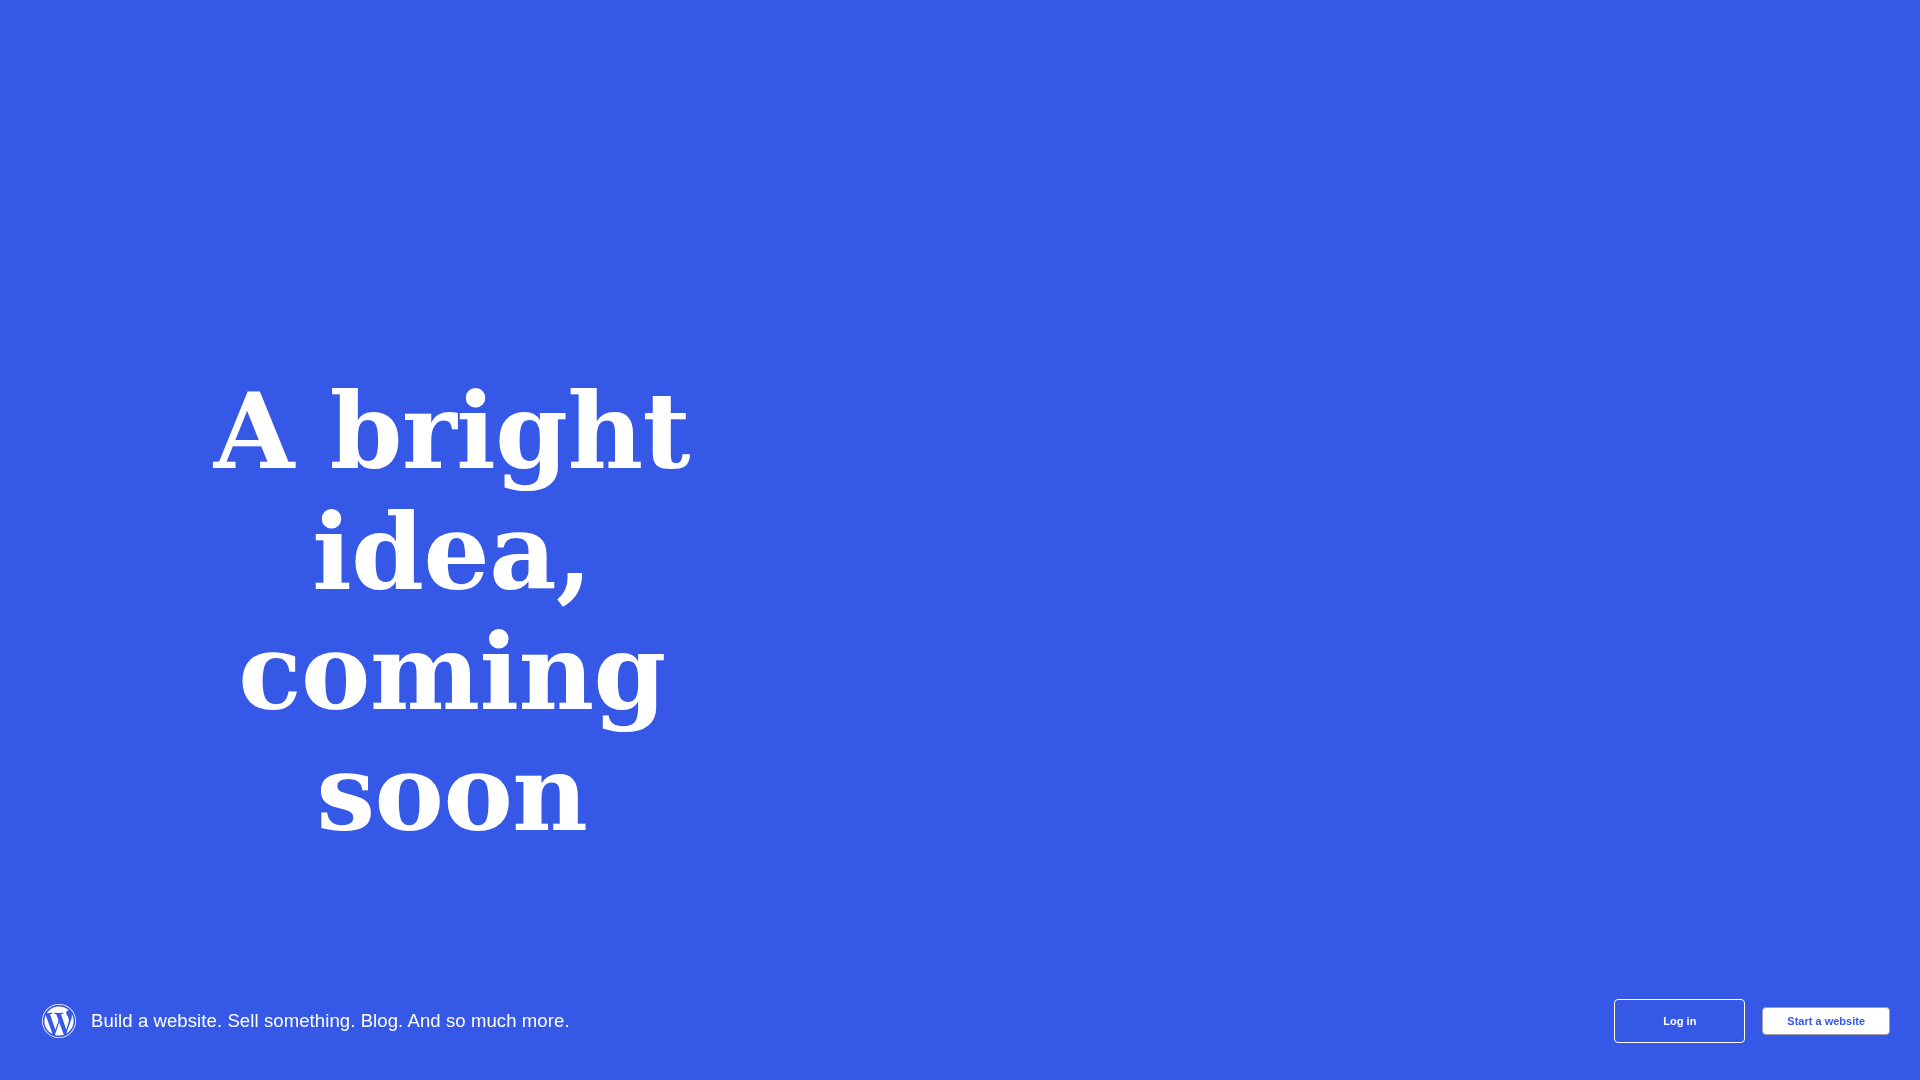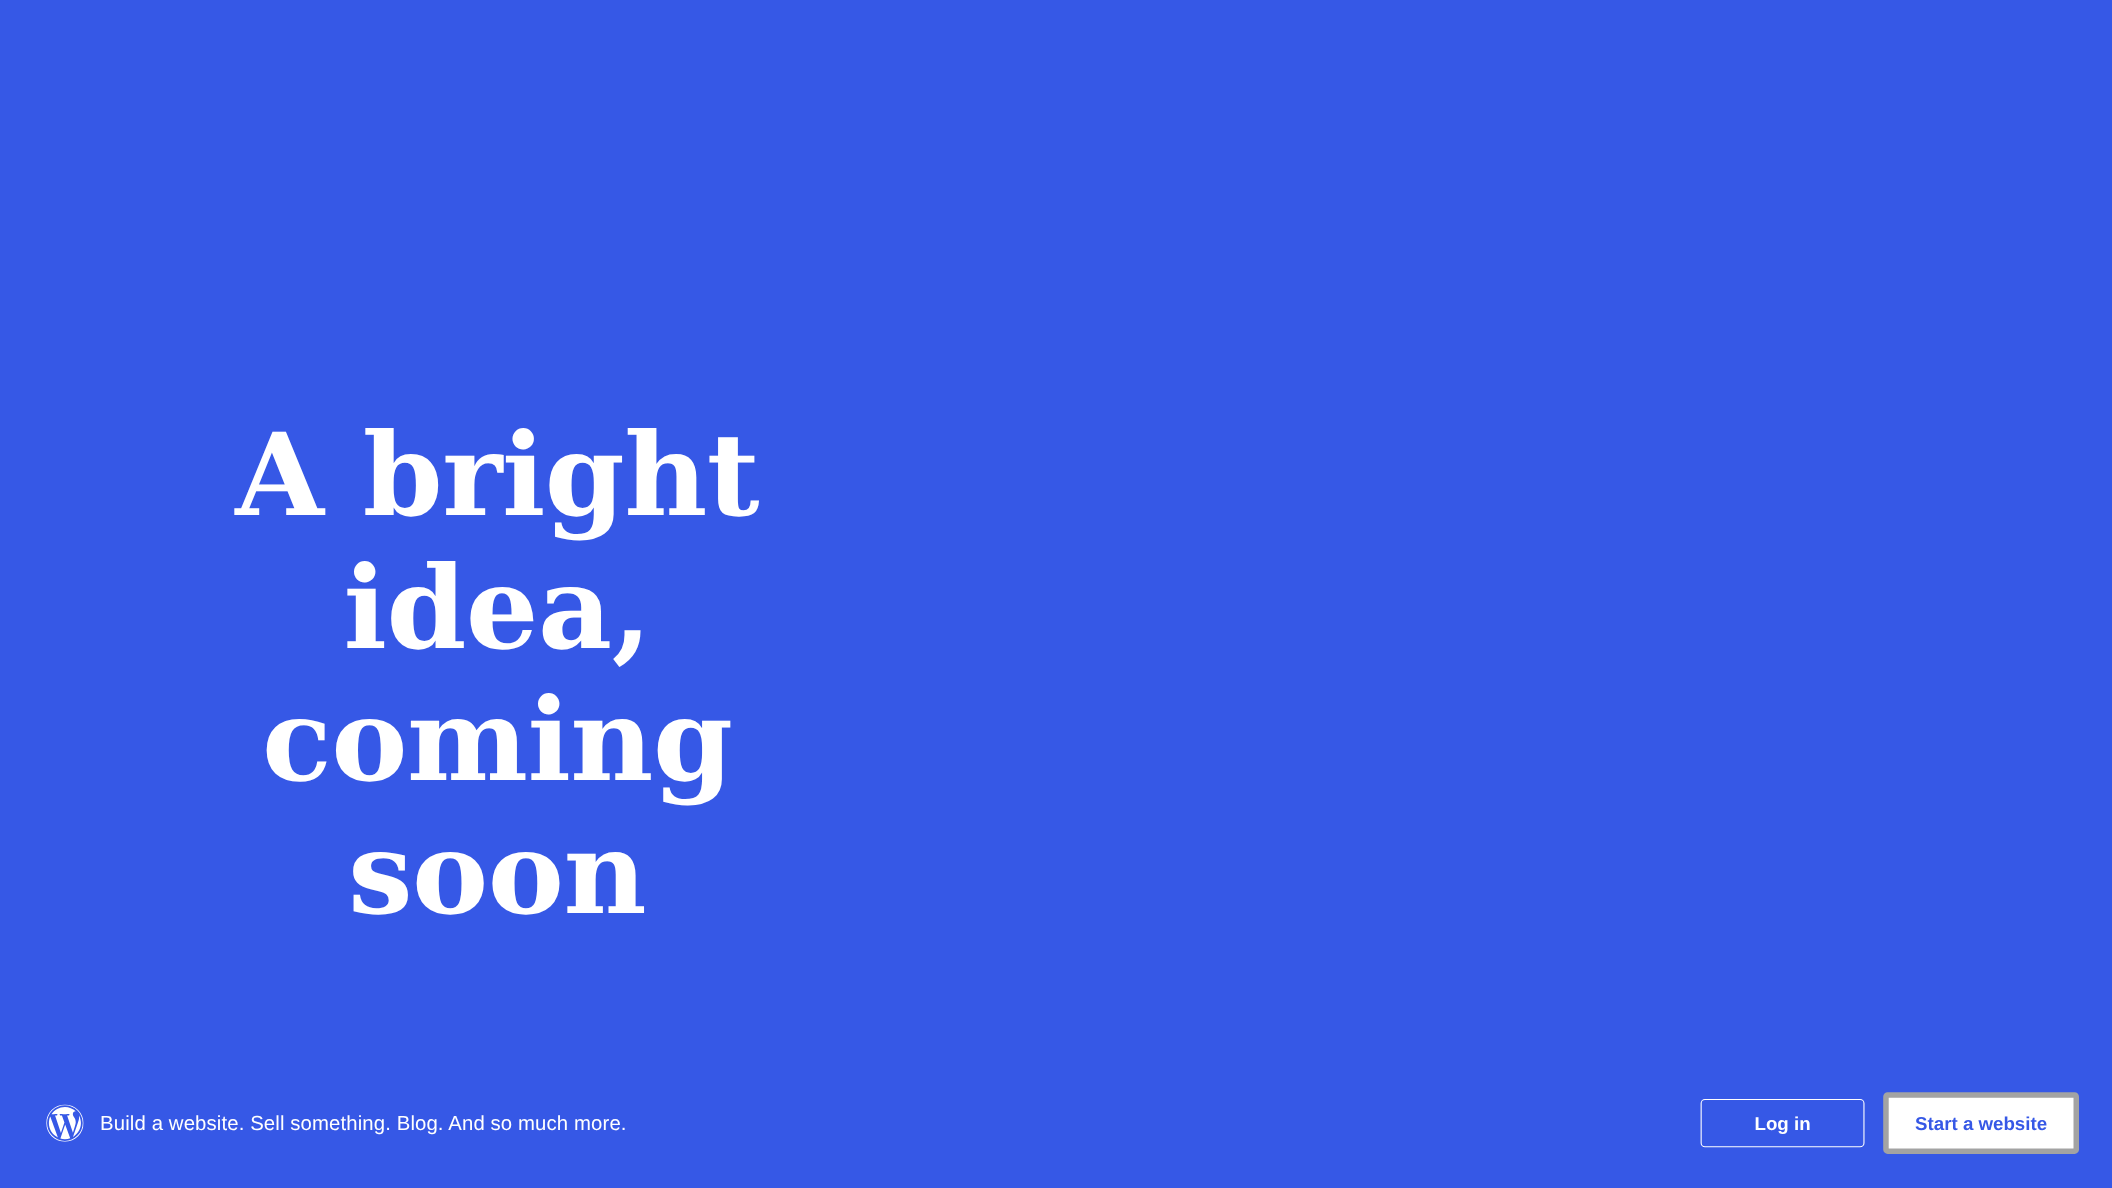--- a/index.html
+++ b/index.html
@@ -81,21 +81,21 @@
 
   .footer-right {
     display: flex;
     align-items: center;
     gap: 17px;
     flex: 0 0 auto;
   }
 
   .btn {
     font-family: "Liberation Sans", sans-serif;
-    font-size: 17px;
+    font-size: 11px;
     font-weight: 700;
     line-height: 1;
     border-radius: 4px;
     cursor: pointer;
     display: inline-flex;
     align-items: center;
     justify-content: center;
     white-space: nowrap;
     text-decoration: none;
   }
@@ -103,23 +103,23 @@
   .btn-outline {
     background: transparent;
     border: 1px solid #ffffff;
     color: #ffffff;
     height: 44px;
     padding: 0 48px;
   }
 
   .btn-solid {
     background: #ffffff;
-    border: 5px solid #a3a3a3;
+    border: 1px solid #a3a3a3;
     color: #3658e6;
-    height: 56px;
+    height: 28px;
     padding: 0 24px;
   }
 </style>
 </head>
 <body>
 
 <div class="page">
 
   <div class="hero">
     <h1 class="headline">A bright idea,

